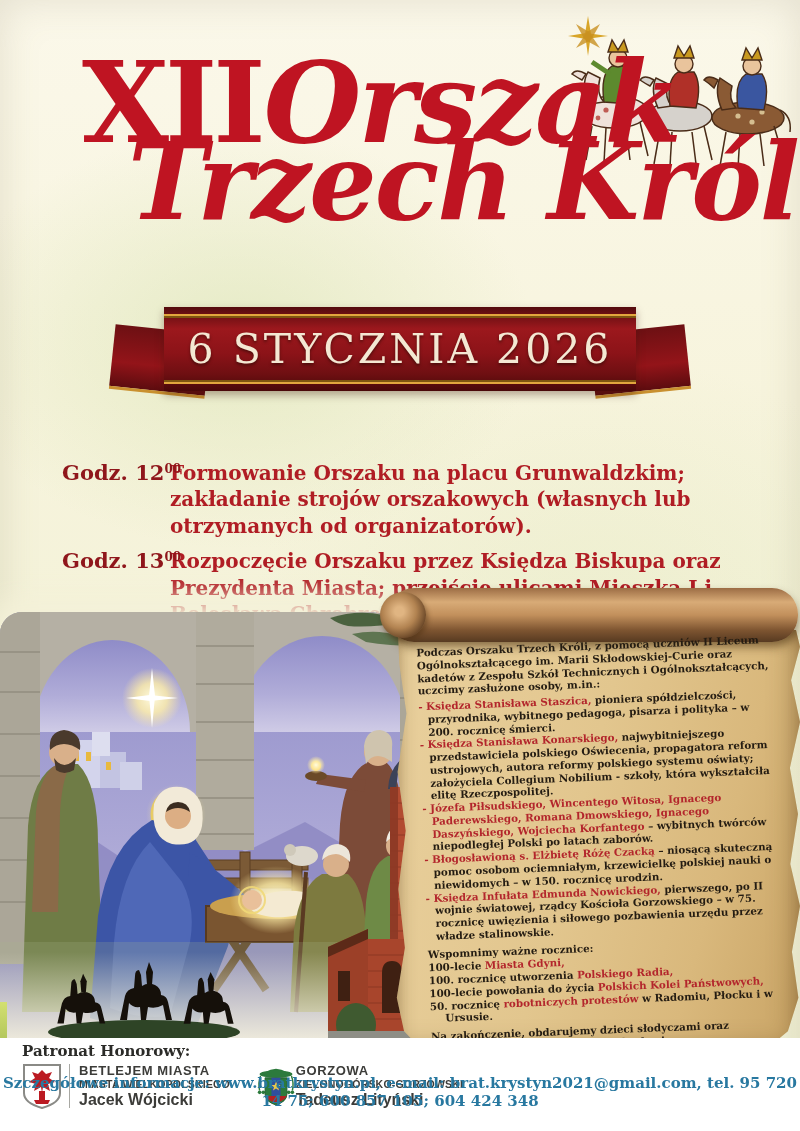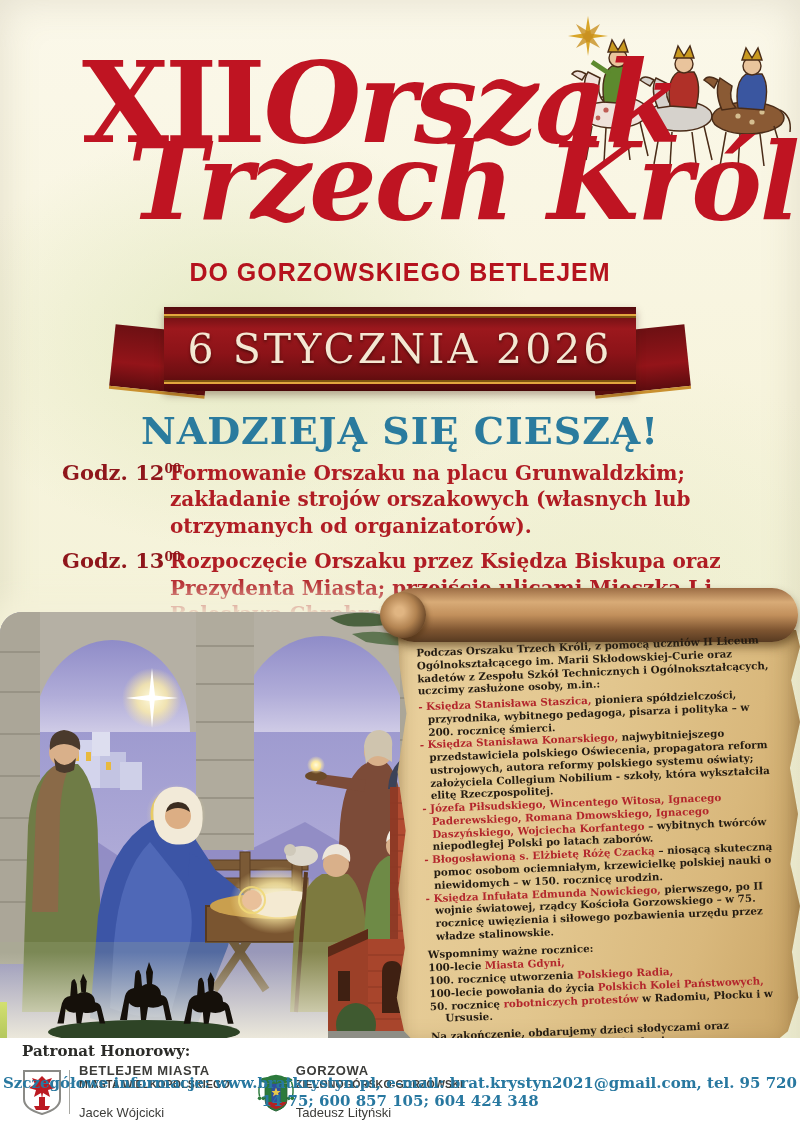--- a/index.html
+++ b/index.html
@@ -76,21 +76,21 @@
 
   
   .footer{left:0;right:0;top:1038px;bottom:0;background:#ffffff;z-index:6;padding-left:40px;}
   .patronage-heading{position:absolute;left:22px;top:4px;font-weight:bold;font-size:15px;color:#2b2b28;}
   .patron-row{position:absolute;left:22px;top:25px;display:flex;align-items:center;}
   .crest{width:40px;height:46px;}
   .pdivider{width:1px;height:44px;background:#a8a8a3;margin:0 9px 0 7px;}
   .ptext{font-family:"Liberation Sans",sans-serif;color:#3c3c39;}
   .ptext .l1{font-weight:bold;font-size:13px;letter-spacing:.6px;}
   .ptext .l2{font-weight:bold;font-size:10.5px;letter-spacing:.2px;}
-  .ptext .l3{font-size:13px;margin-top:15px;}
+  .ptext .l3{font-size:16px;margin-top:1px;font-weight:bold;}
   .patron-gap{width:26px;}
   .organizers{position:absolute;left:390px;top:4px;width:402px;color:#1d1d1a;}
   .org-head{font-weight:bold;font-size:15px;margin:0 0 3px;}
   .org-text{font-size:12.6px;line-height:1.3;font-weight:bold;margin:0;letter-spacing:-.1px;}
   .contact{position:absolute;left:0;right:0;bottom:21px;text-align:center;font-weight:bold;font-size:15px;color:#2878a0;}
 </style>
 </head>
 <body>
 
 <div class="poster">
@@ -166,33 +166,31 @@
             <polygon points="190,52 194,40 200,50 206,40 210,52" fill="#c8991f"></polygon>
           </g>
       </g>
     </svg>
   </div>
 
   <div class="abs title-l1">
     <span class="title-roman">XII</span><span class="title-script">Orszak</span>
   </div>
   <div class="abs title-l2">Trzech Króli</div>
-  <div class="abs subtitle">DO GORZOWSKIEGO BETLEJEM</div>
 
   <div class="abs ribbon">
     <div class="ribbon-end l"></div>
     <div class="ribbon-end r"></div>
     <div class="ribbon-band">
       <div class="ribbon-inner">
         <span class="ribbon-text">6 STYCZNIA 2026</span>
       </div>
     </div>
   </div>
 
-  <div class="abs tagline">NADZIEJĄ SIĘ CIESZĄ!</div>
 
   <div class="abs schedule">
     <div class="sched-row">
       <div class="sched-time"><span>Godz.</span> <span>12</span><span class="sup">00</span></div>
       <div class="sched-text">Formowanie Orszaku na placu Grunwaldzkim; zakładanie strojów orszakowych (własnych lub otrzymanych od organizatorów).</div>
     </div>
     <div class="sched-row">
       <div class="sched-time"><span>Godz.</span> <span>13</span><span class="sup">00</span></div>
       <div class="sched-text">Rozpoczęcie Orszaku przez Księdza Biskupa oraz Prezydenta Miasta; przejście ulicami Mieszka I i Bolesława Chrobrego do Gorzowskiego Betlejem na plac przy Katedrze; oddanie pokłonu Dzieciątku Jezus.</div>
     </div>

